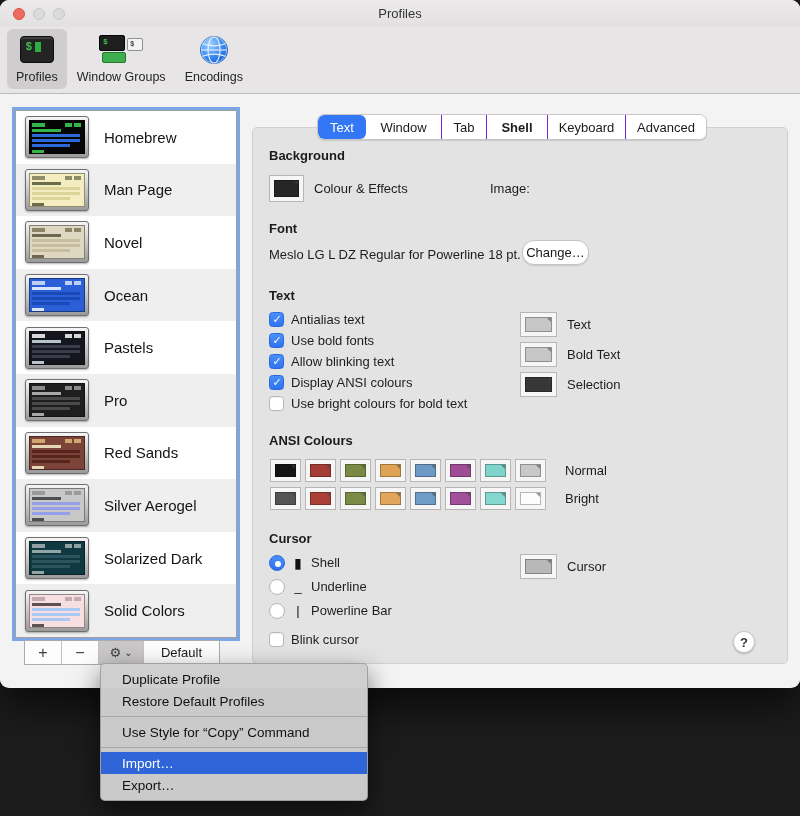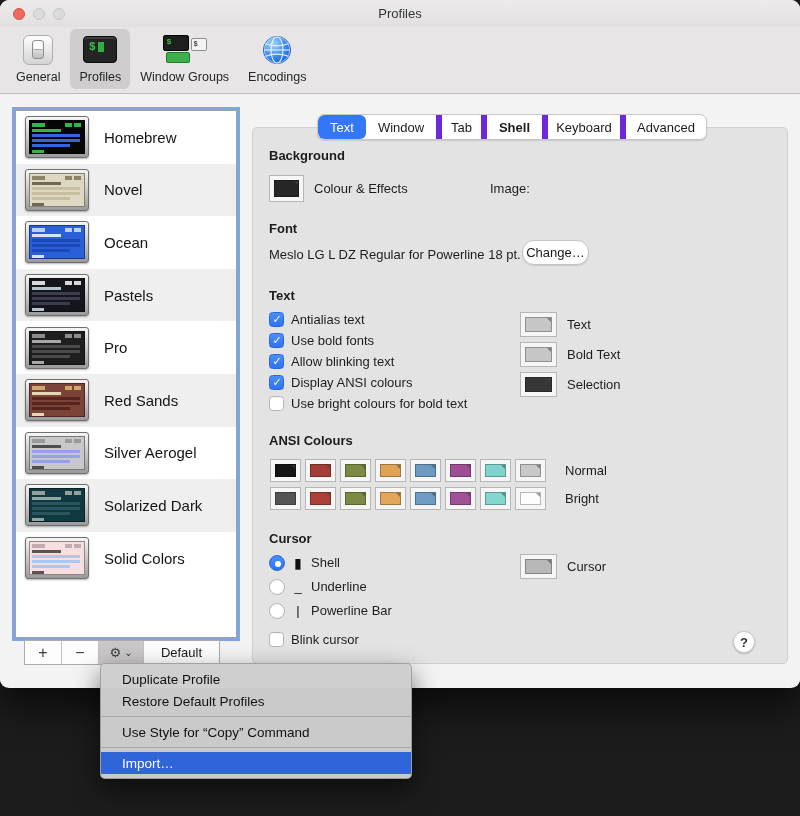--- a/index.html
+++ b/index.html
@@ -62,21 +62,21 @@
   .act.gear .chev{font-size:10px;color:#333;}
   .act.default{flex:1;border-right:none;font-size:13px;color:#1a1a1a;}
 
   
   .panel{position:absolute;left:252px;top:33px;width:536px;height:537px;background:#e4e3e3;border:1px solid #d2cfcf;border-radius:5px;}
   .heading{position:absolute;font-size:13px;font-weight:700;color:#1b1b1b;}
   .ptext{position:absolute;font-size:13px;color:#1d1d1d;white-space:nowrap;}
 
   
   .tabs{position:absolute;left:317px;top:20px;height:26px;display:flex;background:#fff;border:1px solid #c8c6c6;border-radius:7px;overflow:hidden;box-shadow:0 1px 1px rgba(0,0,0,.12);}
-  .tab{display:flex;align-items:center;justify-content:center;font-size:13px;color:#1b1b1b;border-right:6px solid #6d28d9;}
+  .tab{display:flex;align-items:center;justify-content:center;font-size:13px;color:#1b1b1b;border-right:1px solid #6d28d9;}
   .tab:last-child{border-right:none;}
   .tab.sel{color:#fff;border-radius:6px;border-right:none;}
 
   
   .well{position:absolute;background:#f6f6f6;border:1px solid #b7b6b6;}
   .well .inner{position:absolute;left:4px;right:4px;top:4px;bottom:4px;border:1px solid rgba(0,0,0,.28);}
   .well .inner::after{content:"";position:absolute;top:0;right:0;width:0;height:0;border-left:4px solid transparent;border-top:4px solid rgba(70,70,70,.55);}
 
   
   .cbrow{position:absolute;display:flex;align-items:center;gap:7px;height:16px;}
@@ -102,21 +102,21 @@
   .select .arrows .up{border-bottom:4px solid #3a3a3a;}
   .select .arrows .dn{border-top:4px solid #3a3a3a;}
 
   .ansi-row{position:absolute;display:flex;gap:4px;}
   .ansi-row .well{position:relative;width:31px;height:23px;}
 
   .help{position:absolute;left:733px;top:537px;width:22px;height:22px;border-radius:50%;background:#fff;border:1px solid #c9c8c8;
         box-shadow:0 1px 2px rgba(0,0,0,.2);display:flex;align-items:center;justify-content:center;font-size:13px;font-weight:600;color:#333;}
 
   
-  .menu{position:absolute;left:100px;top:663px;width:312px;background:rgba(207,206,206,.98);border:1px solid rgba(0,0,0,.22);
+  .menu{position:absolute;left:100px;top:663px;width:268px;background:rgba(207,206,206,.98);border:1px solid rgba(0,0,0,.22);
         border-radius:5px;padding:4px 0;box-shadow:0 10px 26px rgba(0,0,0,.55);}
   .mi{height:22px;display:flex;align-items:center;padding-left:21px;font-size:13.5px;color:#111;}
   .mi.hl{color:#fff;}
   .msep{height:1px;background:#a9a8a8;margin:4px 0;}
 </style>
 </head>
 <body>
 
 <div class="screen">
   <div class="window">
@@ -124,30 +124,20 @@
     <div class="titlebar">
       <div class="traffic">
         <span class="tl red"></span>
         <span class="tl gray"></span>
         <span class="tl gray"></span>
       </div>
       <div class="wtitle">Profiles</div>
     </div>
 
     <div class="toolbar" id="toolbar">
-        <div class="tb-btn">
-          <div class="tb-iconbox">
-            <div class="ic-general">
-              <div class="sw">
-                <div class="sw-k"></div>
-              </div>
-            </div>
-          </div>
-          <span class="tb-lab">General</span>
-        </div>
         <div class="tb-btn selected">
           <div class="tb-iconbox">
             <div class="ic-profiles">
               <span class="ps">$</span>
               <span class="pb"></span>
             </div>
           </div>
           <span class="tb-lab">Profiles</span>
         </div>
         <div class="tb-btn">
@@ -205,20 +195,37 @@
                 <div class="t-line" style="background:#2e68d9;width:96%"></div>
                 <div class="t-line" style="background:#2e68d9;width:96%"></div>
                 <div class="t-line" style="background:#2e68d9;width:76%"></div>
                 <div class="t-line" style="background:#35b44a;width:24%;margin-top:1px"></div>
               </div>
             </div>
             <span class="pname">Homebrew</span>
           </div>
           <div class="prow">
             <div class="thumb">
+              <div class="thumb-screen" style="background:#f4edc0">
+                <div class="t-chips">
+                  <span class="c1" style="background:#8d8d6a"></span>
+                  <span class="c2" style="background:#8d8d6a"></span>
+                  <span class="c3" style="background:#8d8d6a"></span>
+                </div>
+                <div class="t-line" style="background:#6b6b4e;width:58%"></div>
+                <div class="t-line" style="background:#ddd49c;width:96%"></div>
+                <div class="t-line" style="background:#ddd49c;width:96%"></div>
+                <div class="t-line" style="background:#ddd49c;width:76%"></div>
+                <div class="t-line" style="background:#6b6b4e;width:24%;margin-top:1px"></div>
+              </div>
+            </div>
+            <span class="pname">Man Page</span>
+          </div>
+          <div class="prow">
+            <div class="thumb">
               <div class="thumb-screen" style="background:#ded8c2">
                 <div class="t-chips">
                   <span class="c1" style="background:#8d8468"></span>
                   <span class="c2" style="background:#8d8468"></span>
                   <span class="c3" style="background:#8d8468"></span>
                 </div>
                 <div class="t-line" style="background:#6f6752;width:58%"></div>
                 <div class="t-line" style="background:#c6be9e;width:96%"></div>
                 <div class="t-line" style="background:#c6be9e;width:96%"></div>
                 <div class="t-line" style="background:#c6be9e;width:76%"></div>
@@ -512,14 +519,15 @@
     </div>
   </div>
 
   <div class="menu" id="menu">
       <div class="mi">Duplicate Profile</div>
       <div class="mi">Restore Default Profiles</div>
       <div class="msep"></div>
       <div class="mi">Use Style for “Copy” Command</div>
       <div class="msep"></div>
       <div class="mi hl" style="background: rgb(47, 101, 217);">Import…</div>
+      <div class="mi">Export…</div>
     </div>
 </div>
 
 </body></html>

